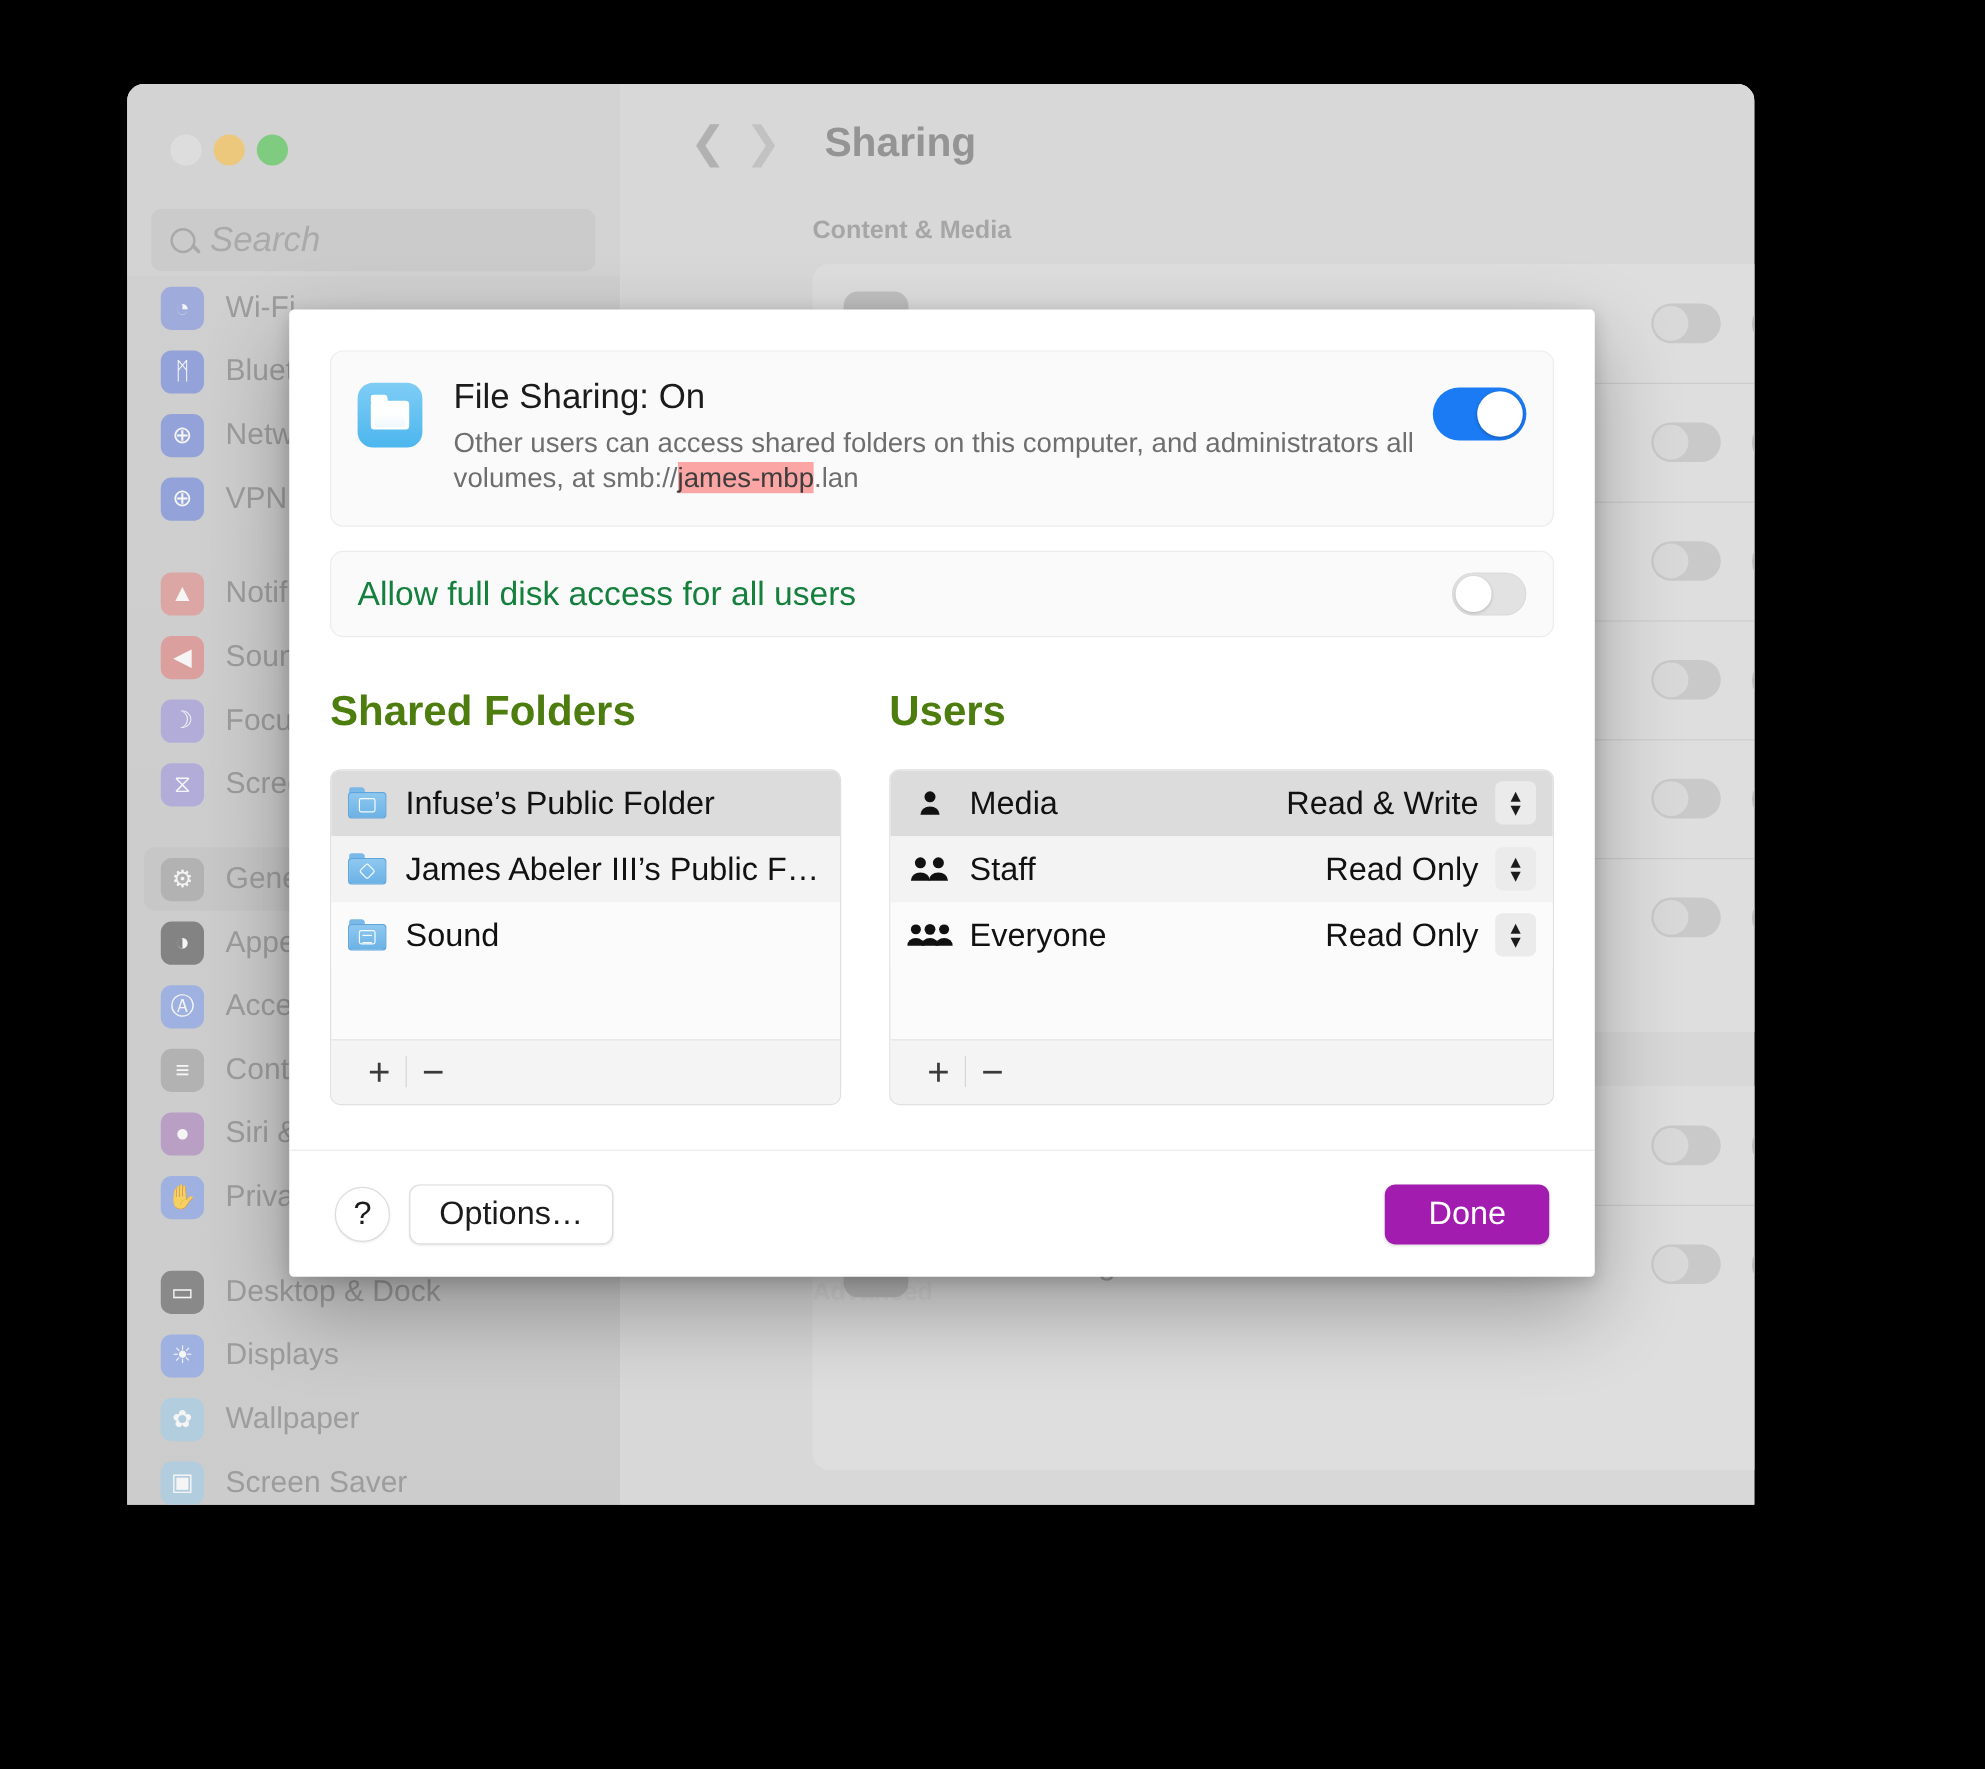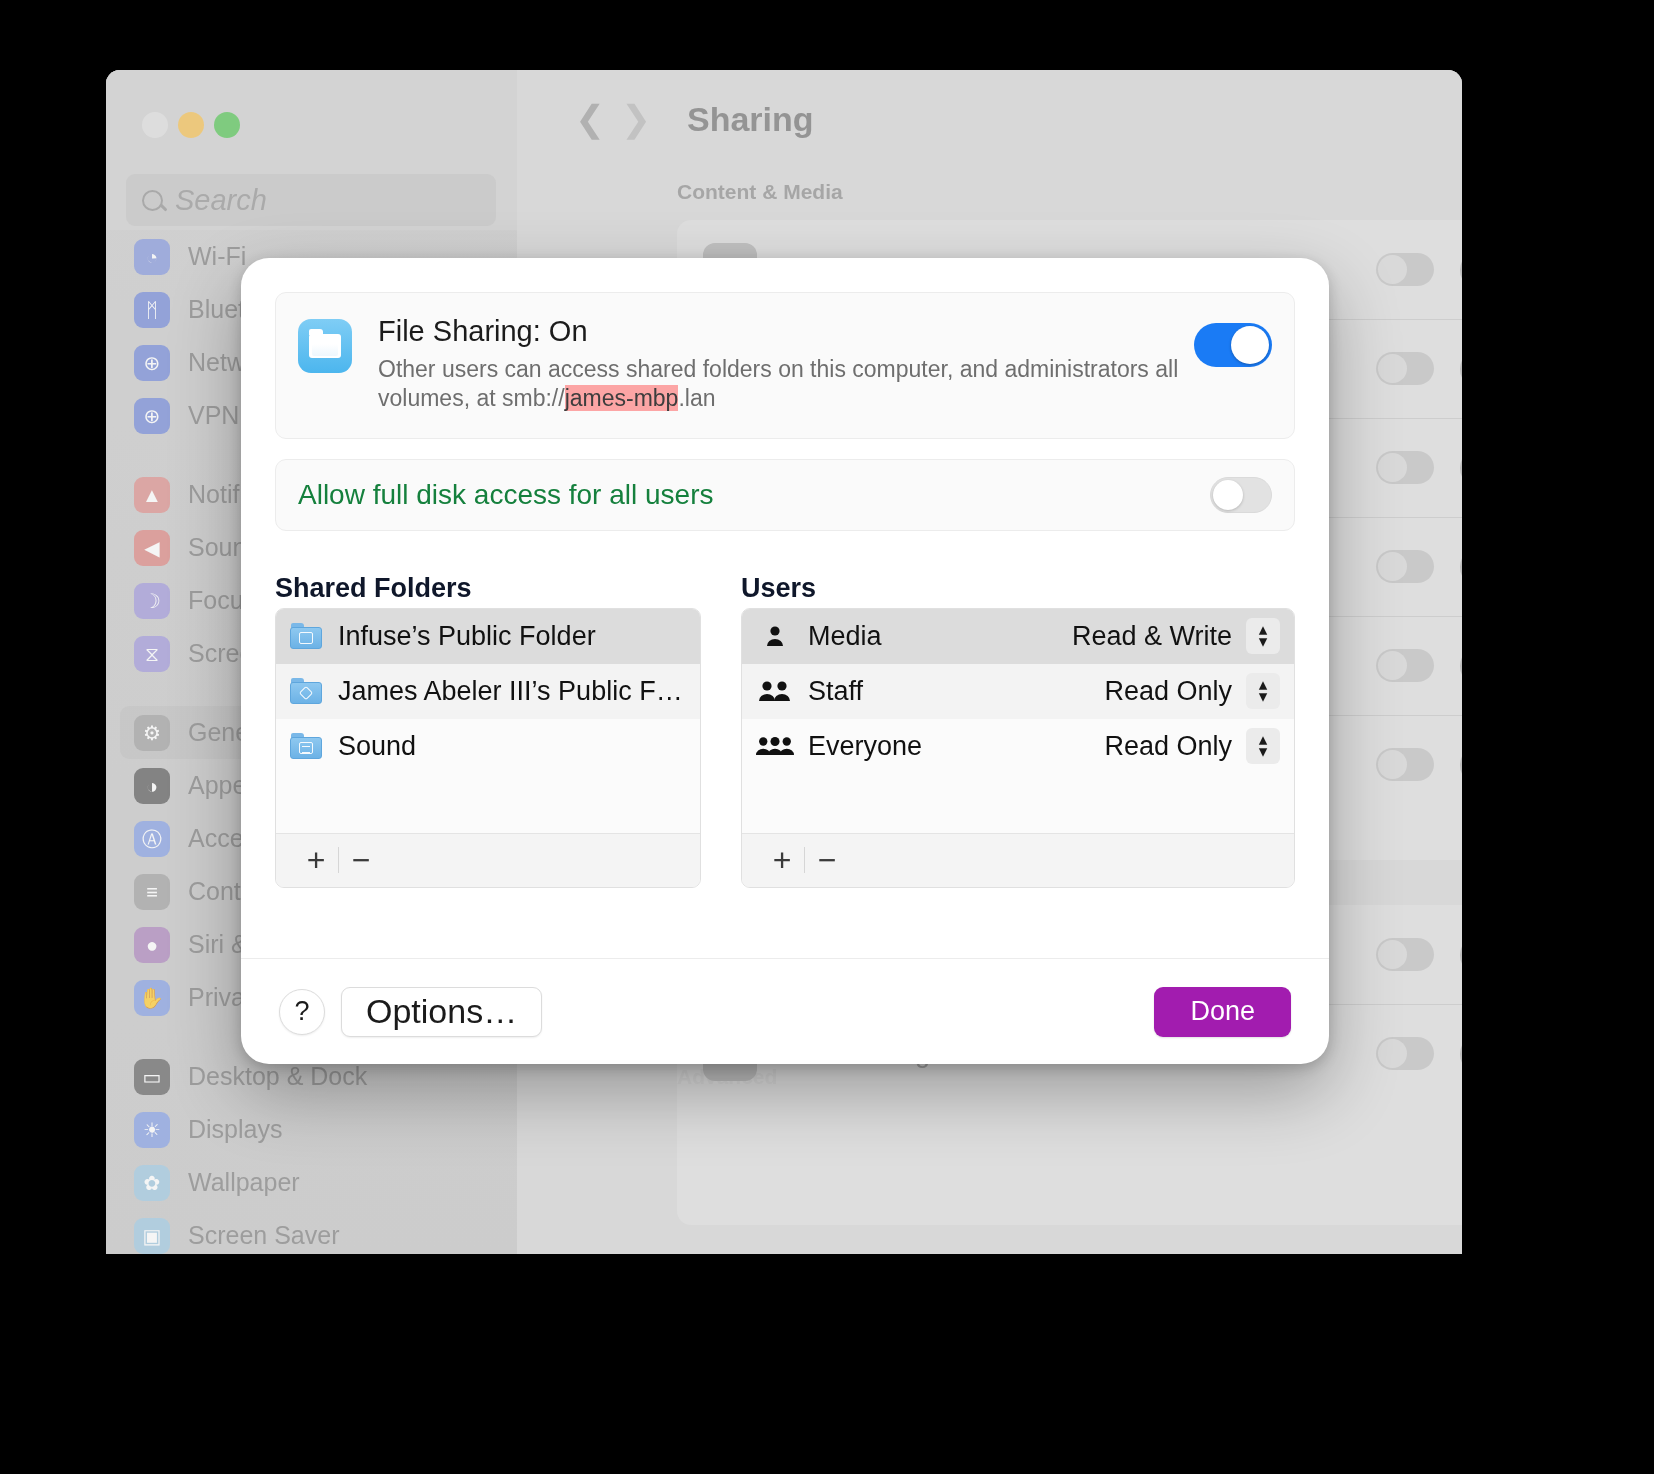--- a/index.html
+++ b/index.html
@@ -120,21 +120,21 @@
 
   
   #scrim { position: absolute; inset: 0; background: rgba(225,225,225,0.33); }
 
   
   #modal {
     position: absolute;
     left: 241px; top: 258px;
     width: 1088px; height: 806px;
     background: #ffffff;
-    border-radius: 28px;
+    border-radius: 4px;
     box-shadow: 0 28px 70px rgba(0,0,0,0.30), 0 4px 14px rgba(0,0,0,0.18);
     overflow: hidden;
   }
   #modal-body { padding: 34px 34px 0 34px; }
 
   .panel {
     background: #fafafa;
     border: 1px solid #ececec;
     border-radius: 11px;
   }
@@ -180,21 +180,21 @@
   #fda-panel {
     margin-top: 20px; display: flex; align-items: center;
     padding: 0 22px; height: 72px;
   }
   #fda-label { flex: 1; font-size: 28px; color: #15803d; }
 
   
   #lists { display: flex; gap: 40px; margin-top: 42px; }
   .list-col { flex: 1; }
   .list-col.folders { max-width: 426px; }
-  .list-head { font-size: 27px; font-weight: 700; color: #0f172a; margin-bottom: 4px; }
+  .list-head { font-size: 35px; font-weight: 700; color: #4d7c0f; margin-bottom: 28px; }
   .list-box {
     border: 1px solid #e0e0e0; border-radius: 9px; overflow: hidden;
     background: #fbfbfb; height: 280px; display: flex; flex-direction: column;
   }
   .list-rows { flex: 1; }
   .lrow {
     display: flex; align-items: center; height: 55px; padding: 0 14px;
     font-size: 27px; color: #111; background: #fbfbfb;
   }
   .lrow.sel { background: #dcdcdc; }
@@ -243,21 +243,21 @@
     border-top: 1px solid #ececec;
     display: flex; align-items: center; padding: 0 38px;
   }
   #help-btn {
     width: 46px; height: 46px; border-radius: 50%; border: 1px solid #dcdcdc;
     background: #fff; display: flex; align-items: center; justify-content: center;
     font-size: 27px; color: #1b1b1b; box-shadow: 0 1px 2px rgba(0,0,0,.07);
   }
   #options-btn {
     margin-left: 16px; height: 50px; padding: 0 24px; border-radius: 9px;
-    border: 1px solid #dcdcdc; background: #fff; font-size: 34px; color: #1b1b1b;
+    border: 1px solid #dcdcdc; background: #fff; font-size: 27px; color: #1b1b1b;
     display: flex; align-items: center; box-shadow: 0 1px 2px rgba(0,0,0,.07);
   }
   #done-btn {
     margin-left: auto; height: 50px; padding: 0 36px; border-radius: 9px;
     background: #a21caf; color: #fff; font-size: 27px;
     display: flex; align-items: center; justify-content: center;
     box-shadow: 0 1px 2px rgba(0,0,0,.12);
   }
 </style>
 </head>

